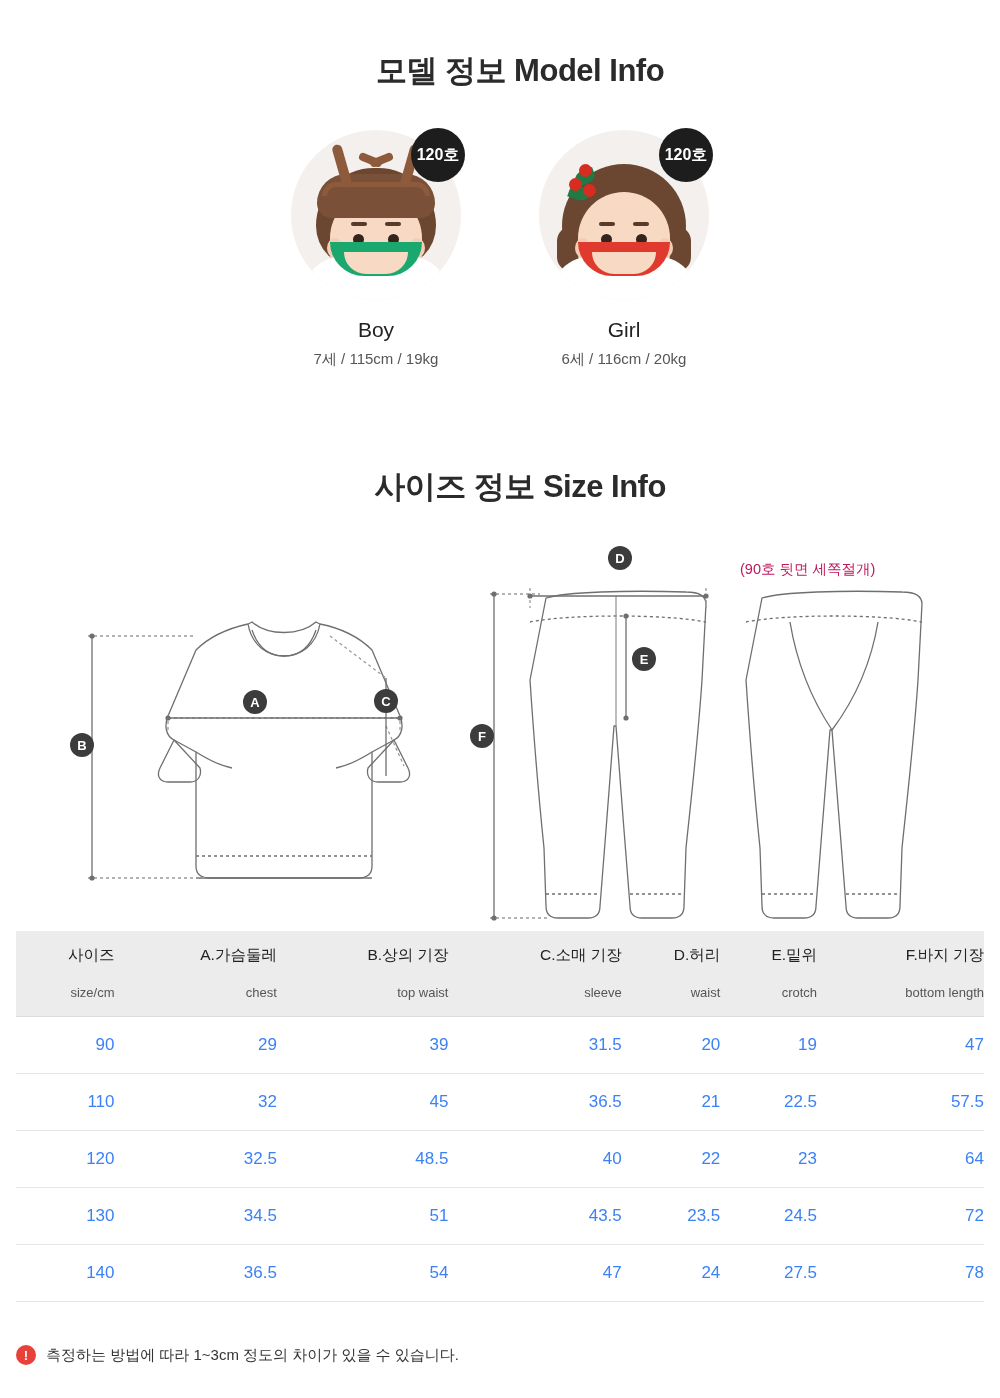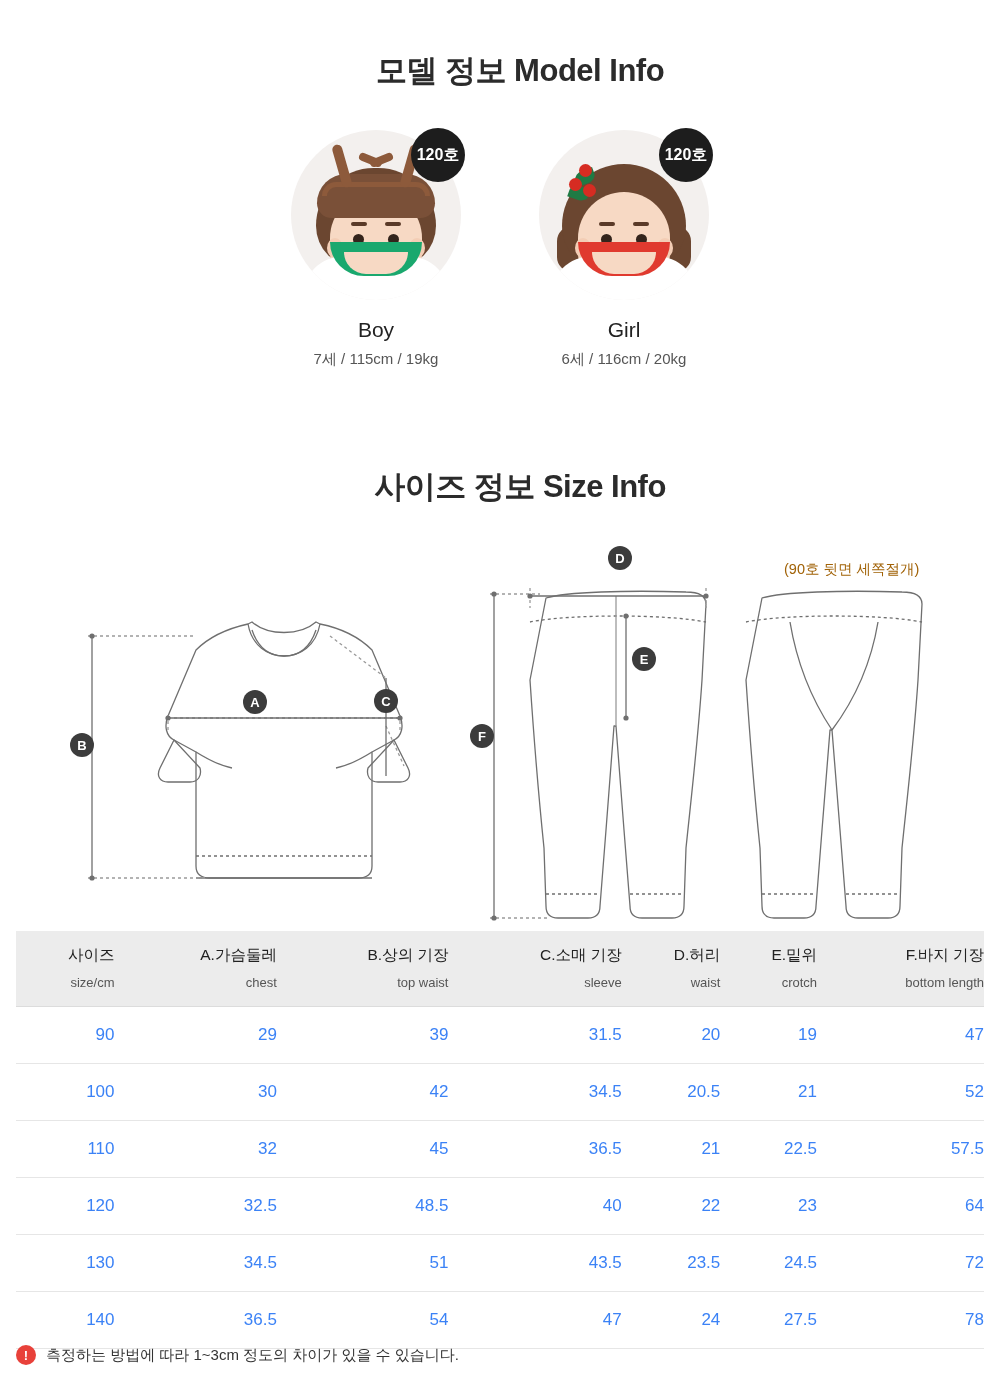--- a/index.html
+++ b/index.html
@@ -77,35 +77,35 @@
   .badge{
     position:absolute;top:-2px;right:-4px;width:54px;height:54px;border-radius:50%;
     background:#1d1d1d;color:#fff;font-size:16px;font-weight:700;
     display:flex;align-items:center;justify-content:center;
   }
   .model-name{margin-top:18px;font-size:21px;color:#222;font-weight:400;}
   .model-spec{margin-top:8px;font-size:15px;color:#555;}
 
   
   .diagrams{position:absolute;top:530px;left:0;width:1000px;height:400px;}
-  .note-90{position:absolute;left:784px;top:560px;font-size:14.5px;color:#a16207;}
+  .note-90{position:absolute;left:740px;top:560px;font-size:14.5px;color:#be185d;}
 
   .mark{
     position:absolute;width:24px;height:24px;border-radius:50%;background:#3c3c3c;
     color:#fff;font-size:13px;font-weight:700;display:flex;align-items:center;justify-content:center;
   }
 
   
   .table{position:absolute;top:931px;left:16px;width:968px;border-collapse:collapse;}
   .table th,.table td{text-align:right;border-bottom:1px solid #e6e6e6;}
   .table thead th{
     background:#ececec;padding:14px 0 16px;font-weight:400;color:#222;border-bottom:1px solid #dcdcdc;
   }
   .th-ko{display:block;font-size:15.5px;color:#222;}
-  .th-en{display:block;font-size:13px;color:#555;margin-top:9px;}
+  .th-en{display:block;font-size:13px;color:#555;margin-top:19px;}
   .table tbody td{padding:18px 0;font-size:17px;color:#3b82f6;}
 
   
   .footnote{position:absolute;left:16px;top:1345px;display:flex;align-items:center;gap:10px;}
   .excl{
     width:20px;height:20px;border-radius:50%;background:#e8413a;color:#fff;
     font-size:13px;font-weight:700;display:flex;align-items:center;justify-content:center;
   }
   .footnote-text{font-size:15px;color:#333;}
 </style>
@@ -307,29 +307,20 @@
       <tr>
         <td>90</td>
         <td>29</td>
         <td>39</td>
         <td>31.5</td>
         <td>20</td>
         <td>19</td>
         <td>47</td>
       </tr>
       <tr>
-        <td>100</td>
-        <td>30</td>
-        <td>42</td>
-        <td>34.5</td>
-        <td>20.5</td>
-        <td>21</td>
-        <td>52</td>
-      </tr>
-      <tr>
         <td>110</td>
         <td>32</td>
         <td>45</td>
         <td>36.5</td>
         <td>21</td>
         <td>22.5</td>
         <td>57.5</td>
       </tr>
       <tr>
         <td>120</td>

